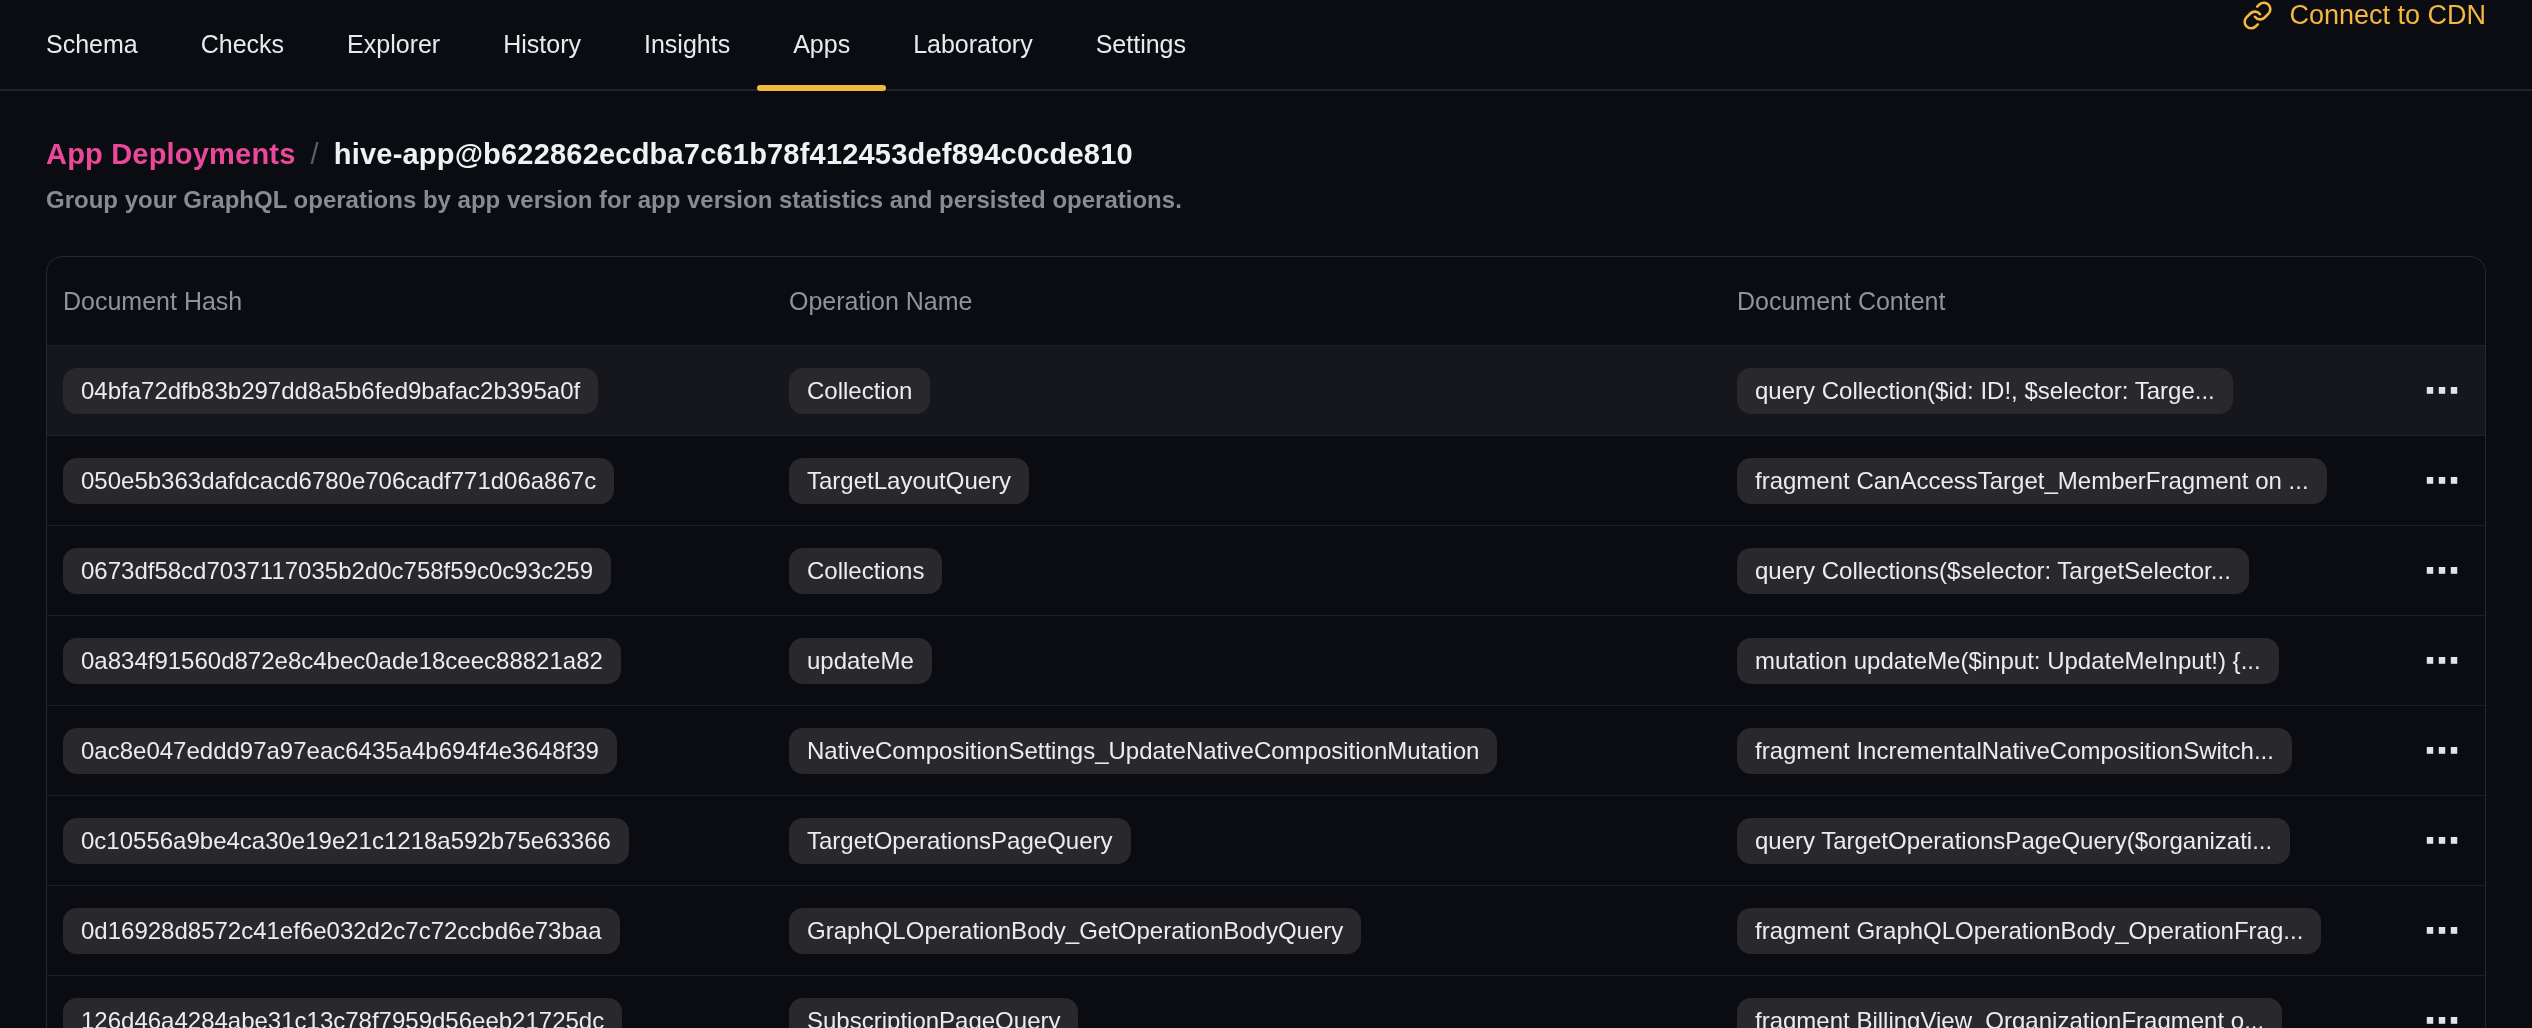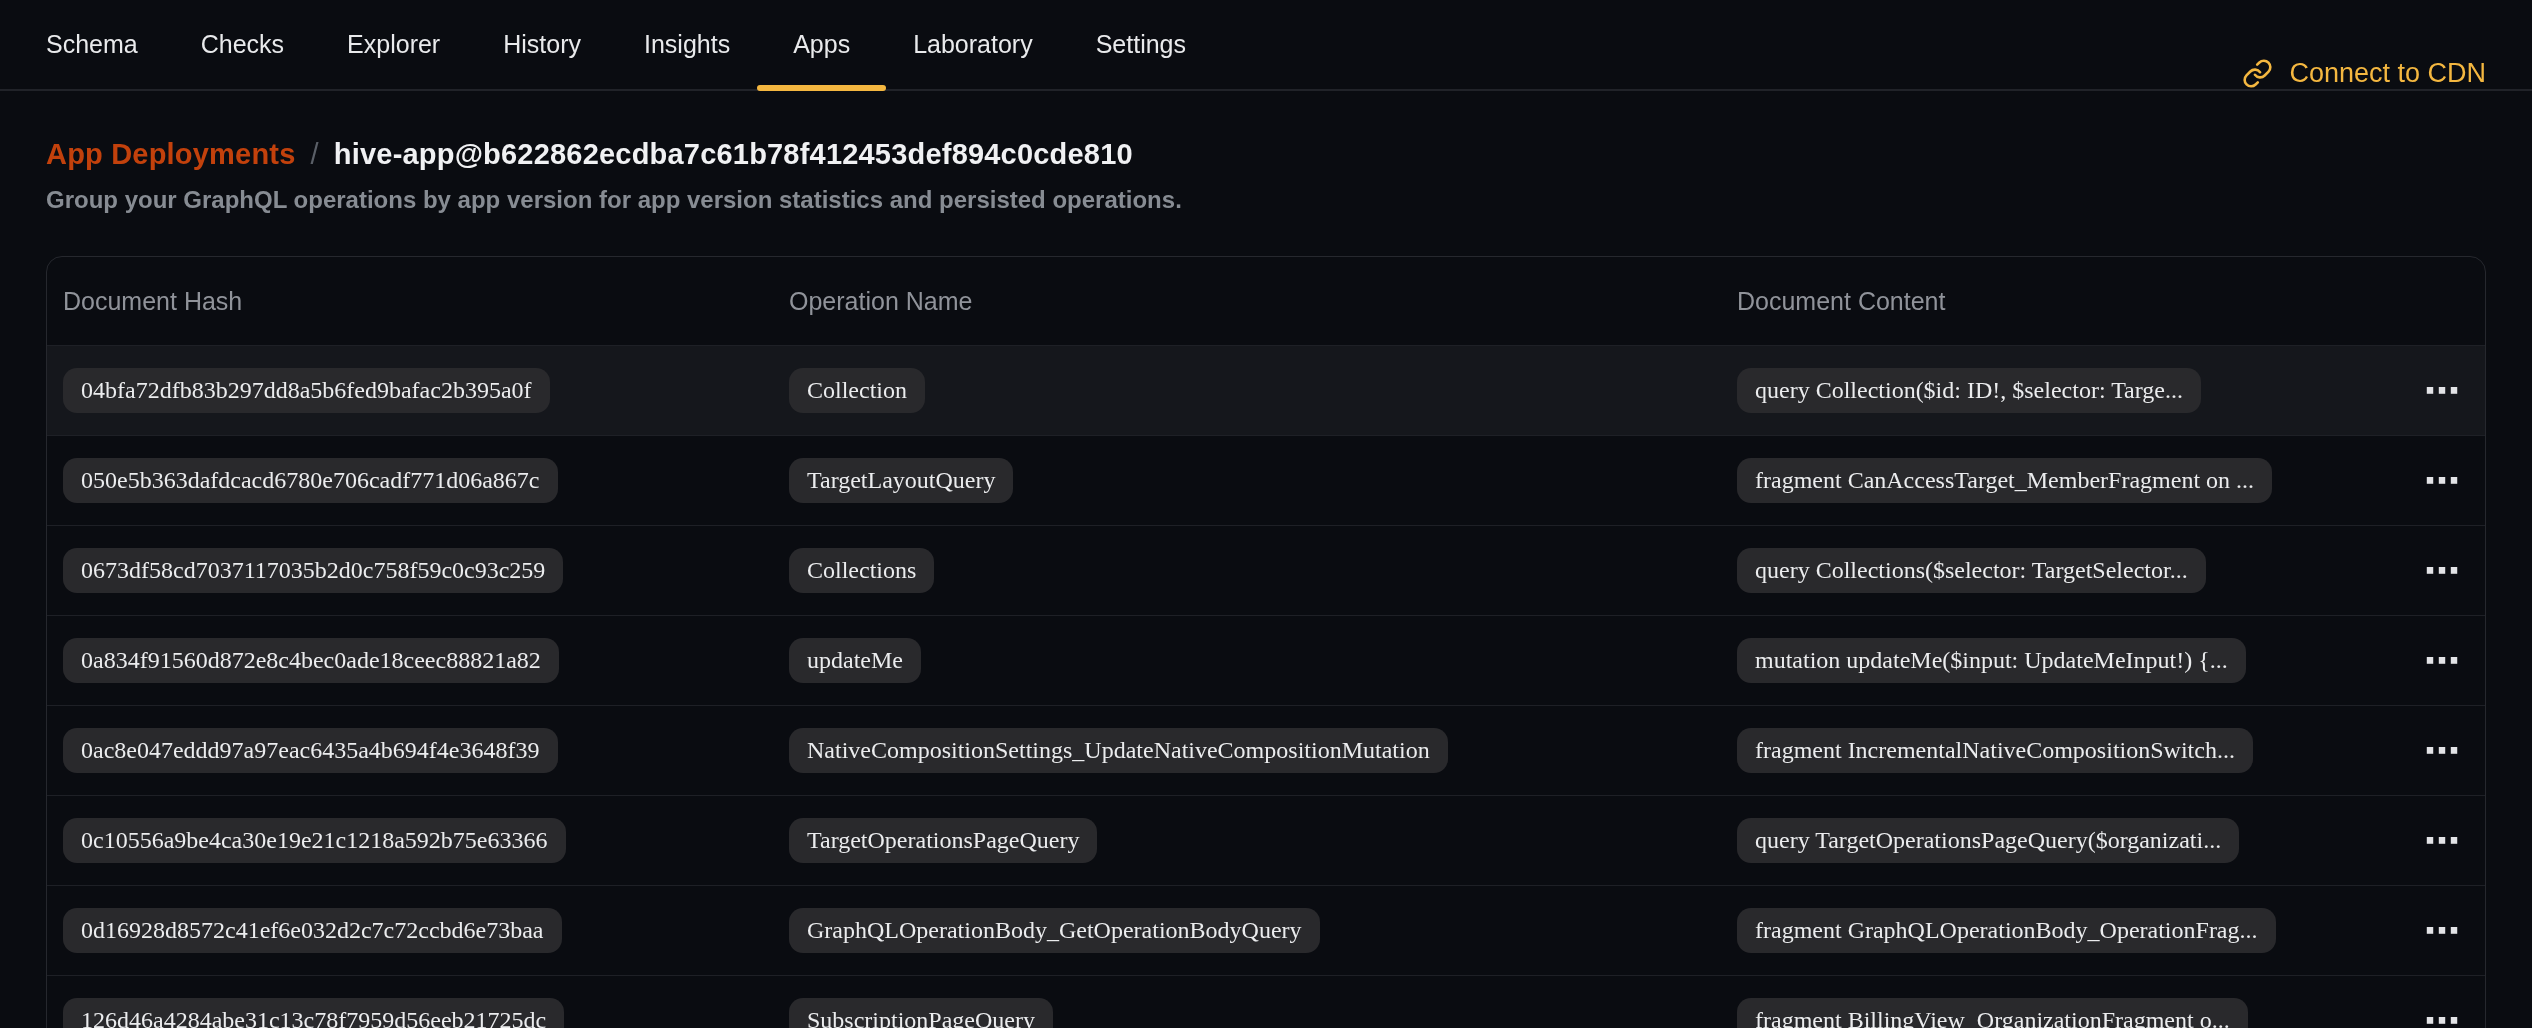--- a/index.html
+++ b/index.html
@@ -38,36 +38,36 @@
     white-space:nowrap;
   }
   .nav-item.active::after{
     content:"";
     position:absolute;left:-36px;right:-36px;bottom:-2px;height:6px;
     background:var(--accent);
     border-radius:3px;
   }
   .cdn{
     margin-left:auto;
-    display:flex;align-items:flex-end;gap:16px;
+    display:flex;align-items:flex-start;gap:16px;
     color:var(--accent);
     font-size:27px;
     cursor:pointer;
     white-space:nowrap;
   }
   .cdn svg{width:31px;height:31px;flex:none;}
 
   
   main{padding:0 46px;}
   .titlebar{
     margin-top:47px;
     display:flex;align-items:baseline;gap:15px;
     font-size:29px;font-weight:600;letter-spacing:.2px;
   }
-  .crumb-root{color:#c2410c;cursor:pointer;text-align:right;}
+  .crumb-root{color:#ec4899;cursor:pointer;text-align:right;}
   .crumb-sep{color:#5a5f67;font-weight:400;}
   .crumb-cur{color:#f0f1f3;}
   .subtitle{
     margin:15px 0 0;
     font-size:24px;color:var(--gray);font-weight:700;
   }
 
   
   .table{
     margin-top:42px;
@@ -84,21 +84,21 @@
   .t-row{height:90px;border-top:1px solid var(--divider);}
   .t-row.highlight{background:var(--row-hl);}
   .cell{padding:0 16px;min-width:0;overflow:hidden;}
   .cell.right{text-align:left;}
   .cell.actions{display:flex;justify-content:center;padding:0;}
   .pill{
     display:inline-block;
     background:var(--pill-bg);
     border-radius:14px;
     padding:9px 18px;
-    font-family:Liberation Serif, serif;
+    font-family:Liberation Sans, sans-serif;
     font-size:24px;
     color:var(--pill-text);
     white-space:nowrap;
   }
   .more{
     background:none;border:none;padding:0;
     color:#e2e3e6;
     font-size:36px;font-weight:bold;line-height:1;
     cursor:pointer;
     font-family:"DejaVu Sans",sans-serif;

